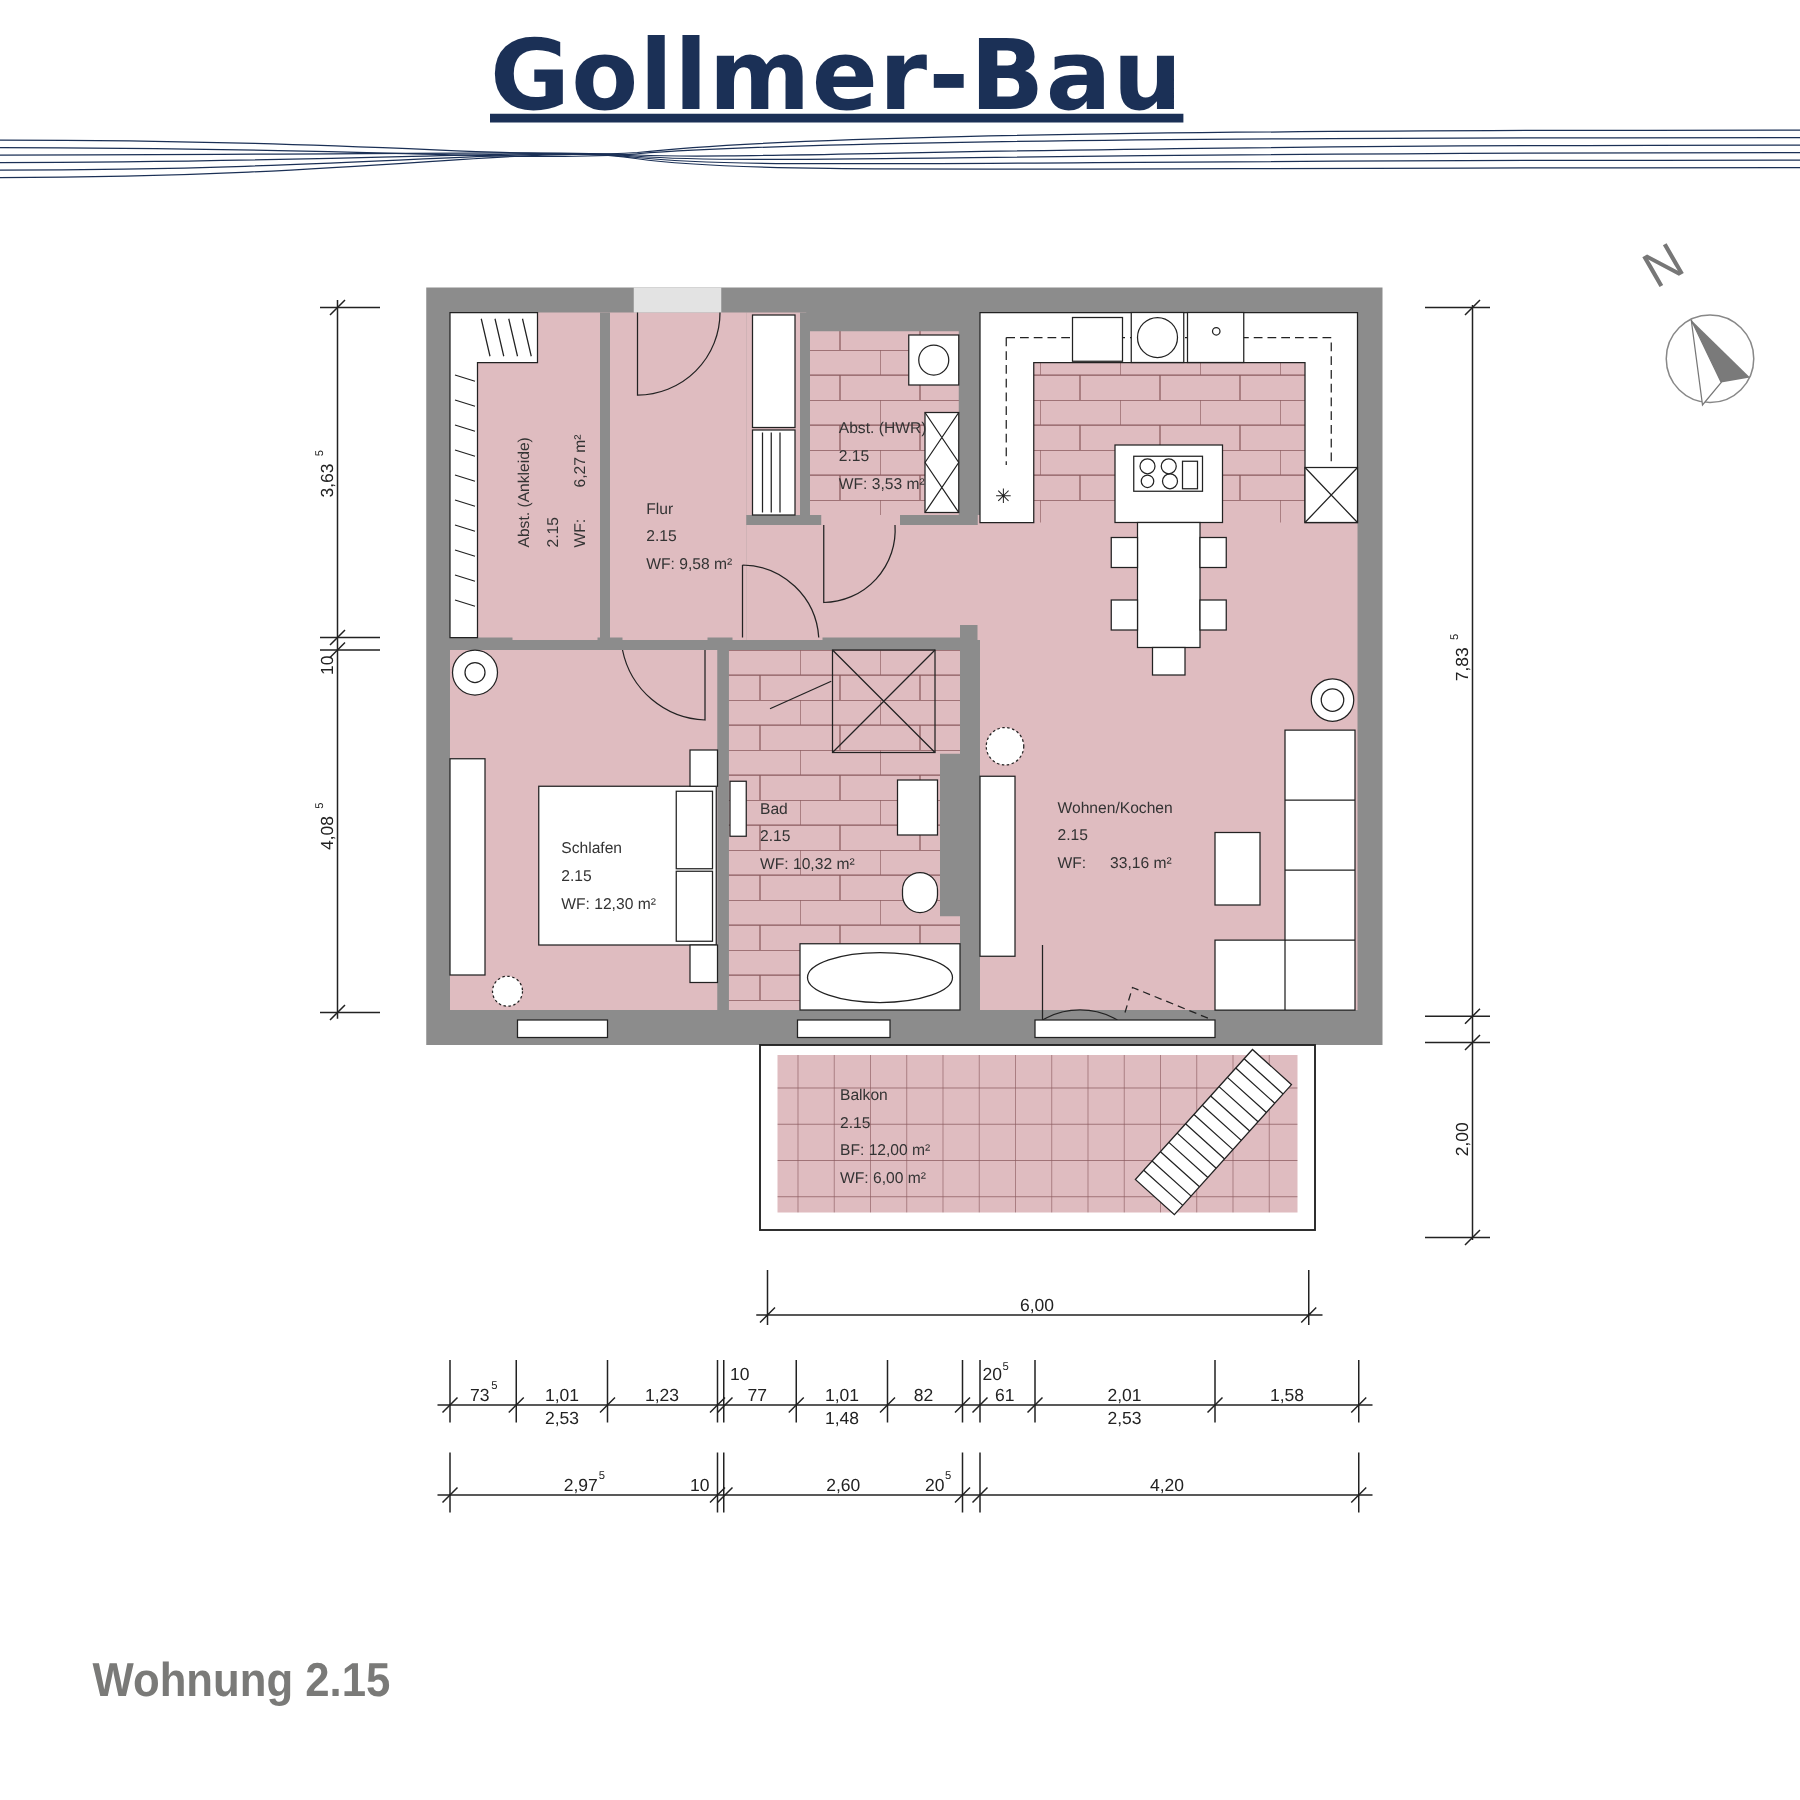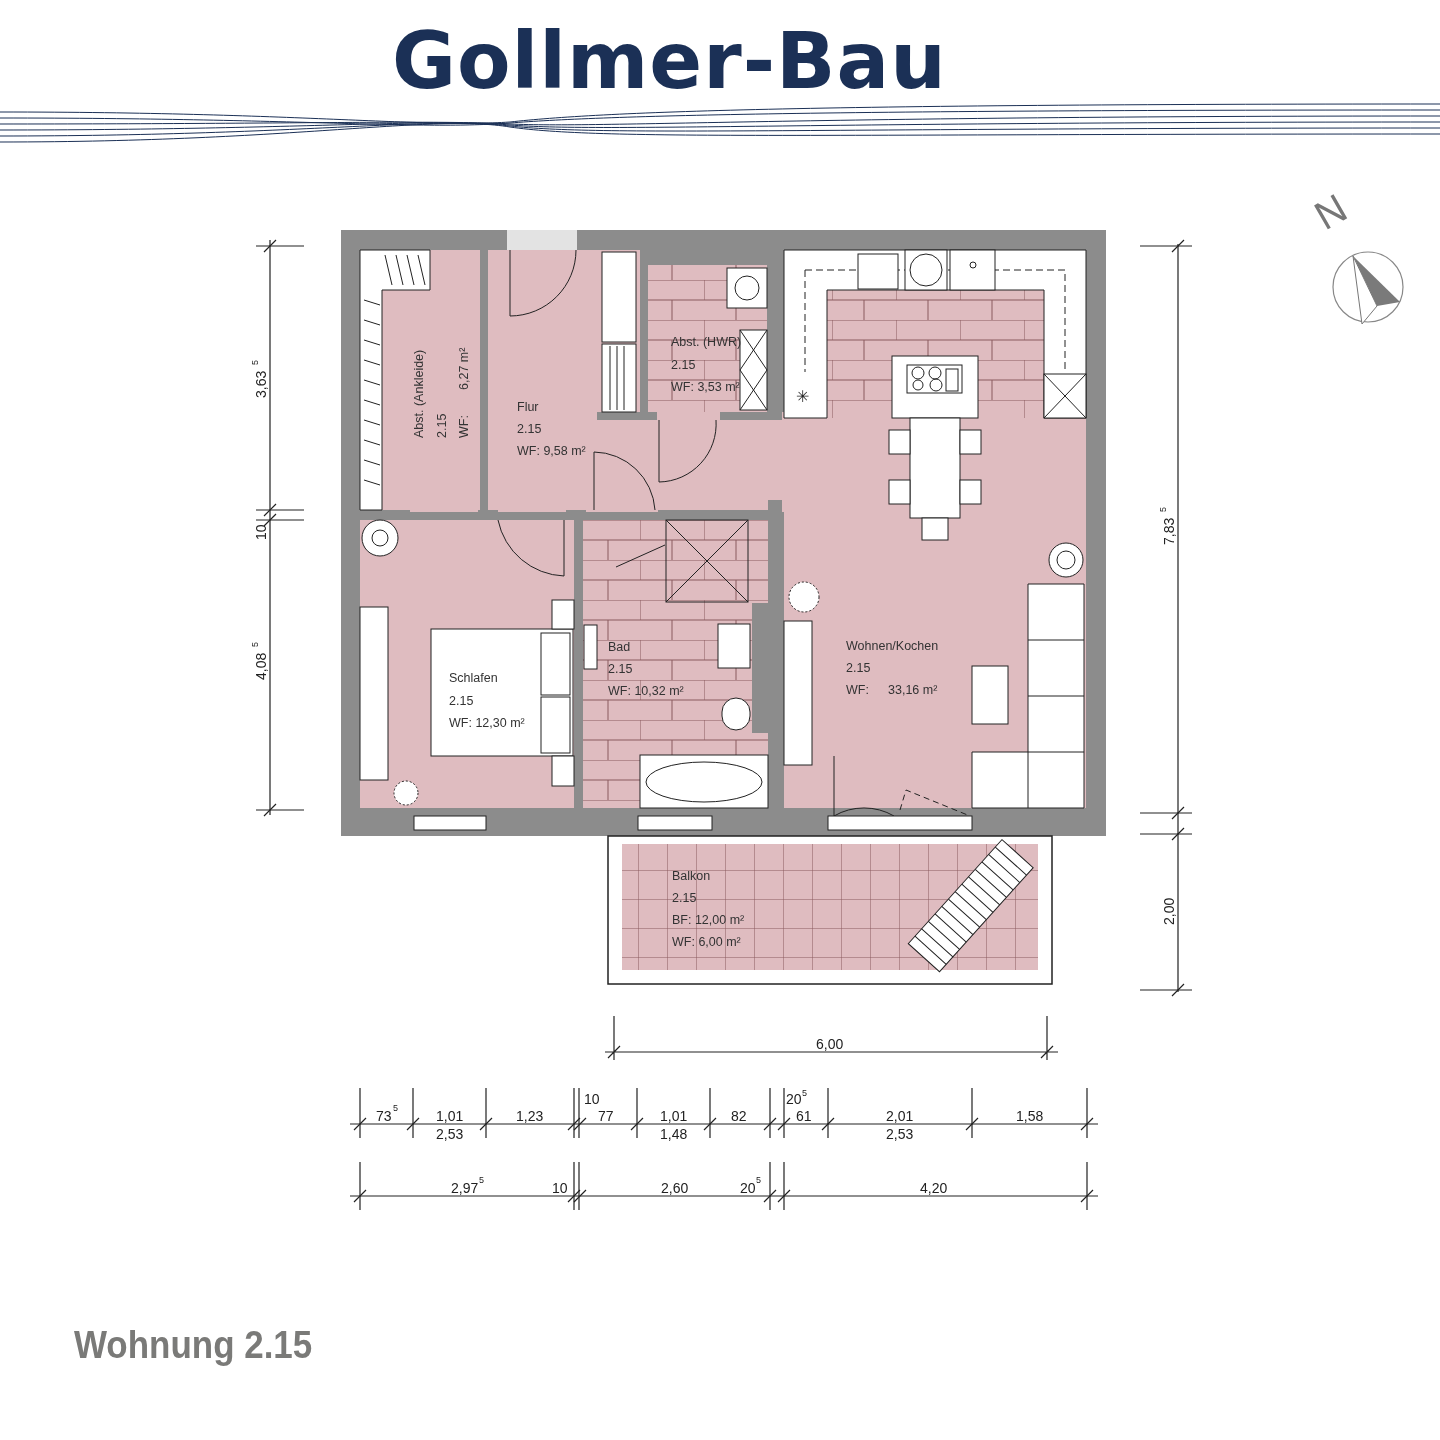--- a/index.html
+++ b/index.html
@@ -1,17 +1,17 @@
 <!DOCTYPE html>
 <html><head>
 <meta charset="utf-8">
 <style>
   html,body{margin:0;padding:0;background:#ffffff;}
   body{width:1440px;height:1440px;position:relative;overflow:hidden;font-family:"Liberation Sans",sans-serif;}
-  .logo{position:absolute;left:392px;top:22px;font-family:"DejaVu Sans",sans-serif;font-weight:bold;font-size:78px;color:#1b3056;letter-spacing:1px;line-height:1;}
+  .logo{position:absolute;left:392px;top:22px;font-family:"DejaVu Sans",sans-serif;font-weight:bold;font-size:78px;color:#1b3056;letter-spacing:1px;line-height:1;text-decoration:underline;}
   .footer-title{position:absolute;left:74px;top:1324px;font-family:"Liberation Sans",sans-serif;font-weight:bold;font-size:38px;color:#7a7a78;transform:scaleX(0.92);transform-origin:left top;}
   svg{position:absolute;left:0;top:0;}
   .lbl{font-family:"Liberation Sans",sans-serif;font-size:12.5px;fill:#333;}
   .dim{font-family:"Liberation Sans",sans-serif;font-size:14px;fill:#222;}
   .sup{font-size:9px;}
 </style>
 </head>
 <body>
 
 <div class="logo">Gollmer-Bau</div>

